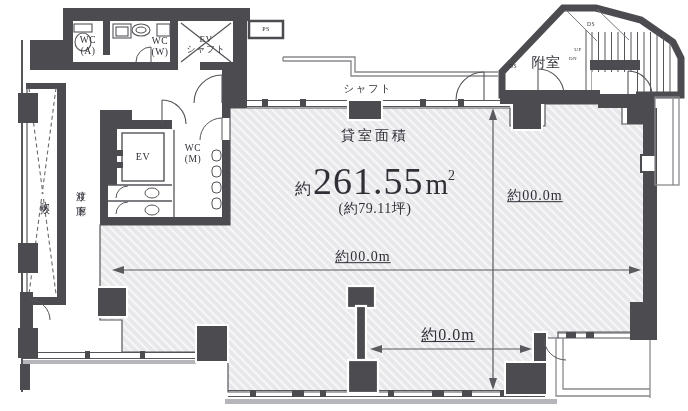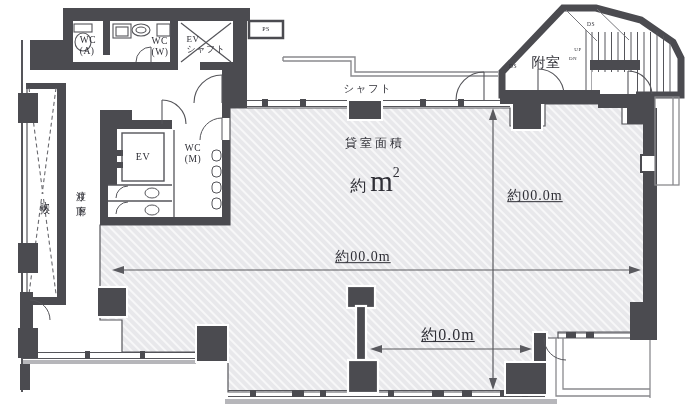--- a/index.html
+++ b/index.html
@@ -1,19 +1,19 @@
 <!DOCTYPE html>
 <html><head>
 <meta charset="utf-8">
 <style>
   html,body{margin:0;padding:0;background:#fff;}
   #plan{position:relative;width:688px;height:411px;background:#ffffff;overflow:hidden;
         font-family:"Liberation Serif","DejaVu Serif",serif;color:#2f2f36;}
   #plan svg{position:absolute;left:0;top:0;}
-  .lbl{position:absolute;transform:translate(-50%,-50%);white-space:pre-line;text-align:left;
+  .lbl{position:absolute;transform:translate(-50%,-50%);white-space:pre-line;text-align:center;
        line-height:1.12;color:#2f2f36;letter-spacing:0.5px;}
   .vert{writing-mode:vertical-rl;text-orientation:upright;letter-spacing:2px;}
   .area-line{position:absolute;transform:translate(-50%,-50%);display:flex;align-items:baseline;white-space:nowrap;}
   .area-prefix{font-size:16px;margin-right:2px;}
   .area-value{font-size:38px;letter-spacing:1px;}
   .area-unit{font-size:29px;margin-left:2px;}
   .area-sup{font-size:14px;vertical-align:super;position:relative;top:-14px;}
   .dim{letter-spacing:1px;text-decoration:underline;}
 </style>
 </head>
@@ -275,26 +275,28 @@
     <polygon points="493,108 489,120 497,120" stroke="none"></polygon>
     <polygon points="493,390 489,378 497,378" stroke="none"></polygon>
   </g>
   <g stroke="#5a5a5f" stroke-width="1.2" fill="#5a5a5f">
     <line x1="382" y1="349" x2="520" y2="349"></line>
     <polygon points="370,349 382,345 382,353" stroke="none"></polygon>
     <polygon points="532,349 520,345 520,353" stroke="none"></polygon>
   </g>
 </svg>
 
-<div class="lbl" style="left:375px;top:144px;font-size:12px;letter-spacing:3px;">貸室面積</div>
+<div class="lbl" style="left:375px;top:136px;font-size:14px;letter-spacing:3px;">貸室面積</div>
 <div class="area-line" style="left:375px;top:181px;">
   <span class="area-prefix">約</span>
+      <span class="area-value">261.55</span>
       <span class="area-unit">m</span>
       <span class="area-sup">2</span>
 </div>
+<div class="lbl" style="left:375px;top:209px;font-size:14px;">(約79.11坪)</div>
 
 <div class="lbl dim" style="left:363px;top:257px;font-size:14px;">約00.0m</div>
 <div class="lbl dim" style="left:535px;top:196px;font-size:14px;">約00.0m</div>
 <div class="lbl dim" style="left:448px;top:335px;font-size:16px;">約0.0m</div>
 
 <div class="lbl" style="left:368px;top:89px;font-size:10.5px;letter-spacing:1.5px;">シャフト</div>
 <div class="lbl" style="left:546px;top:63px;font-size:14px;">附室</div>
 <div class="lbl" style="left:88px;top:46px;font-size:9.5px;">WC
 (A)</div>
 <div class="lbl" style="left:160px;top:47px;font-size:9.5px;">WC

